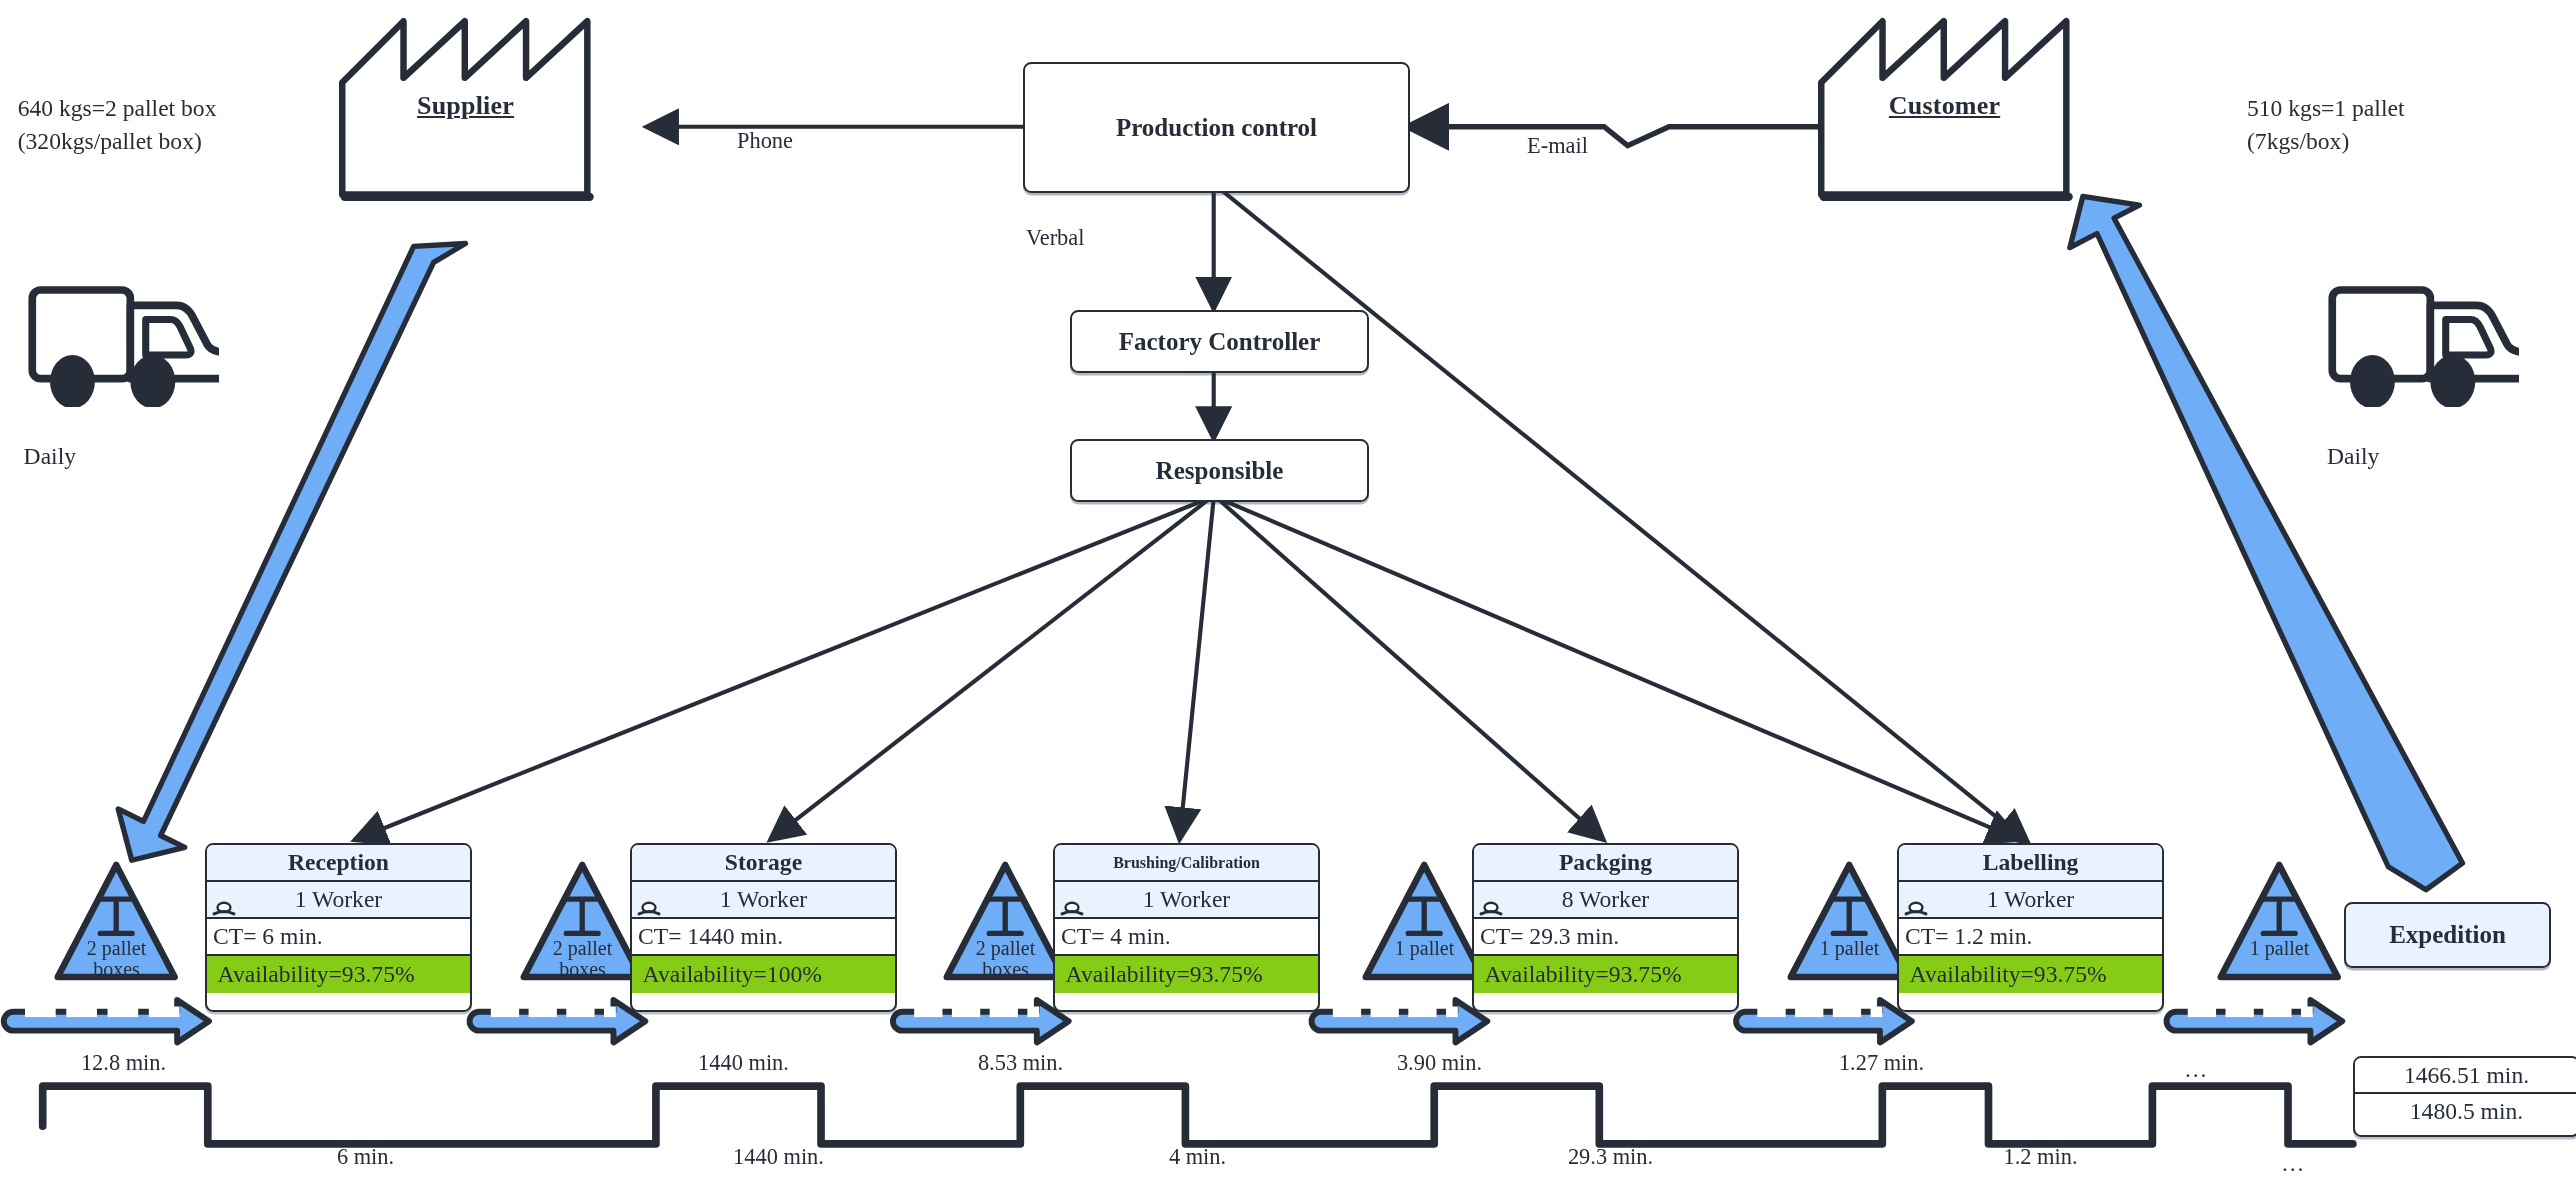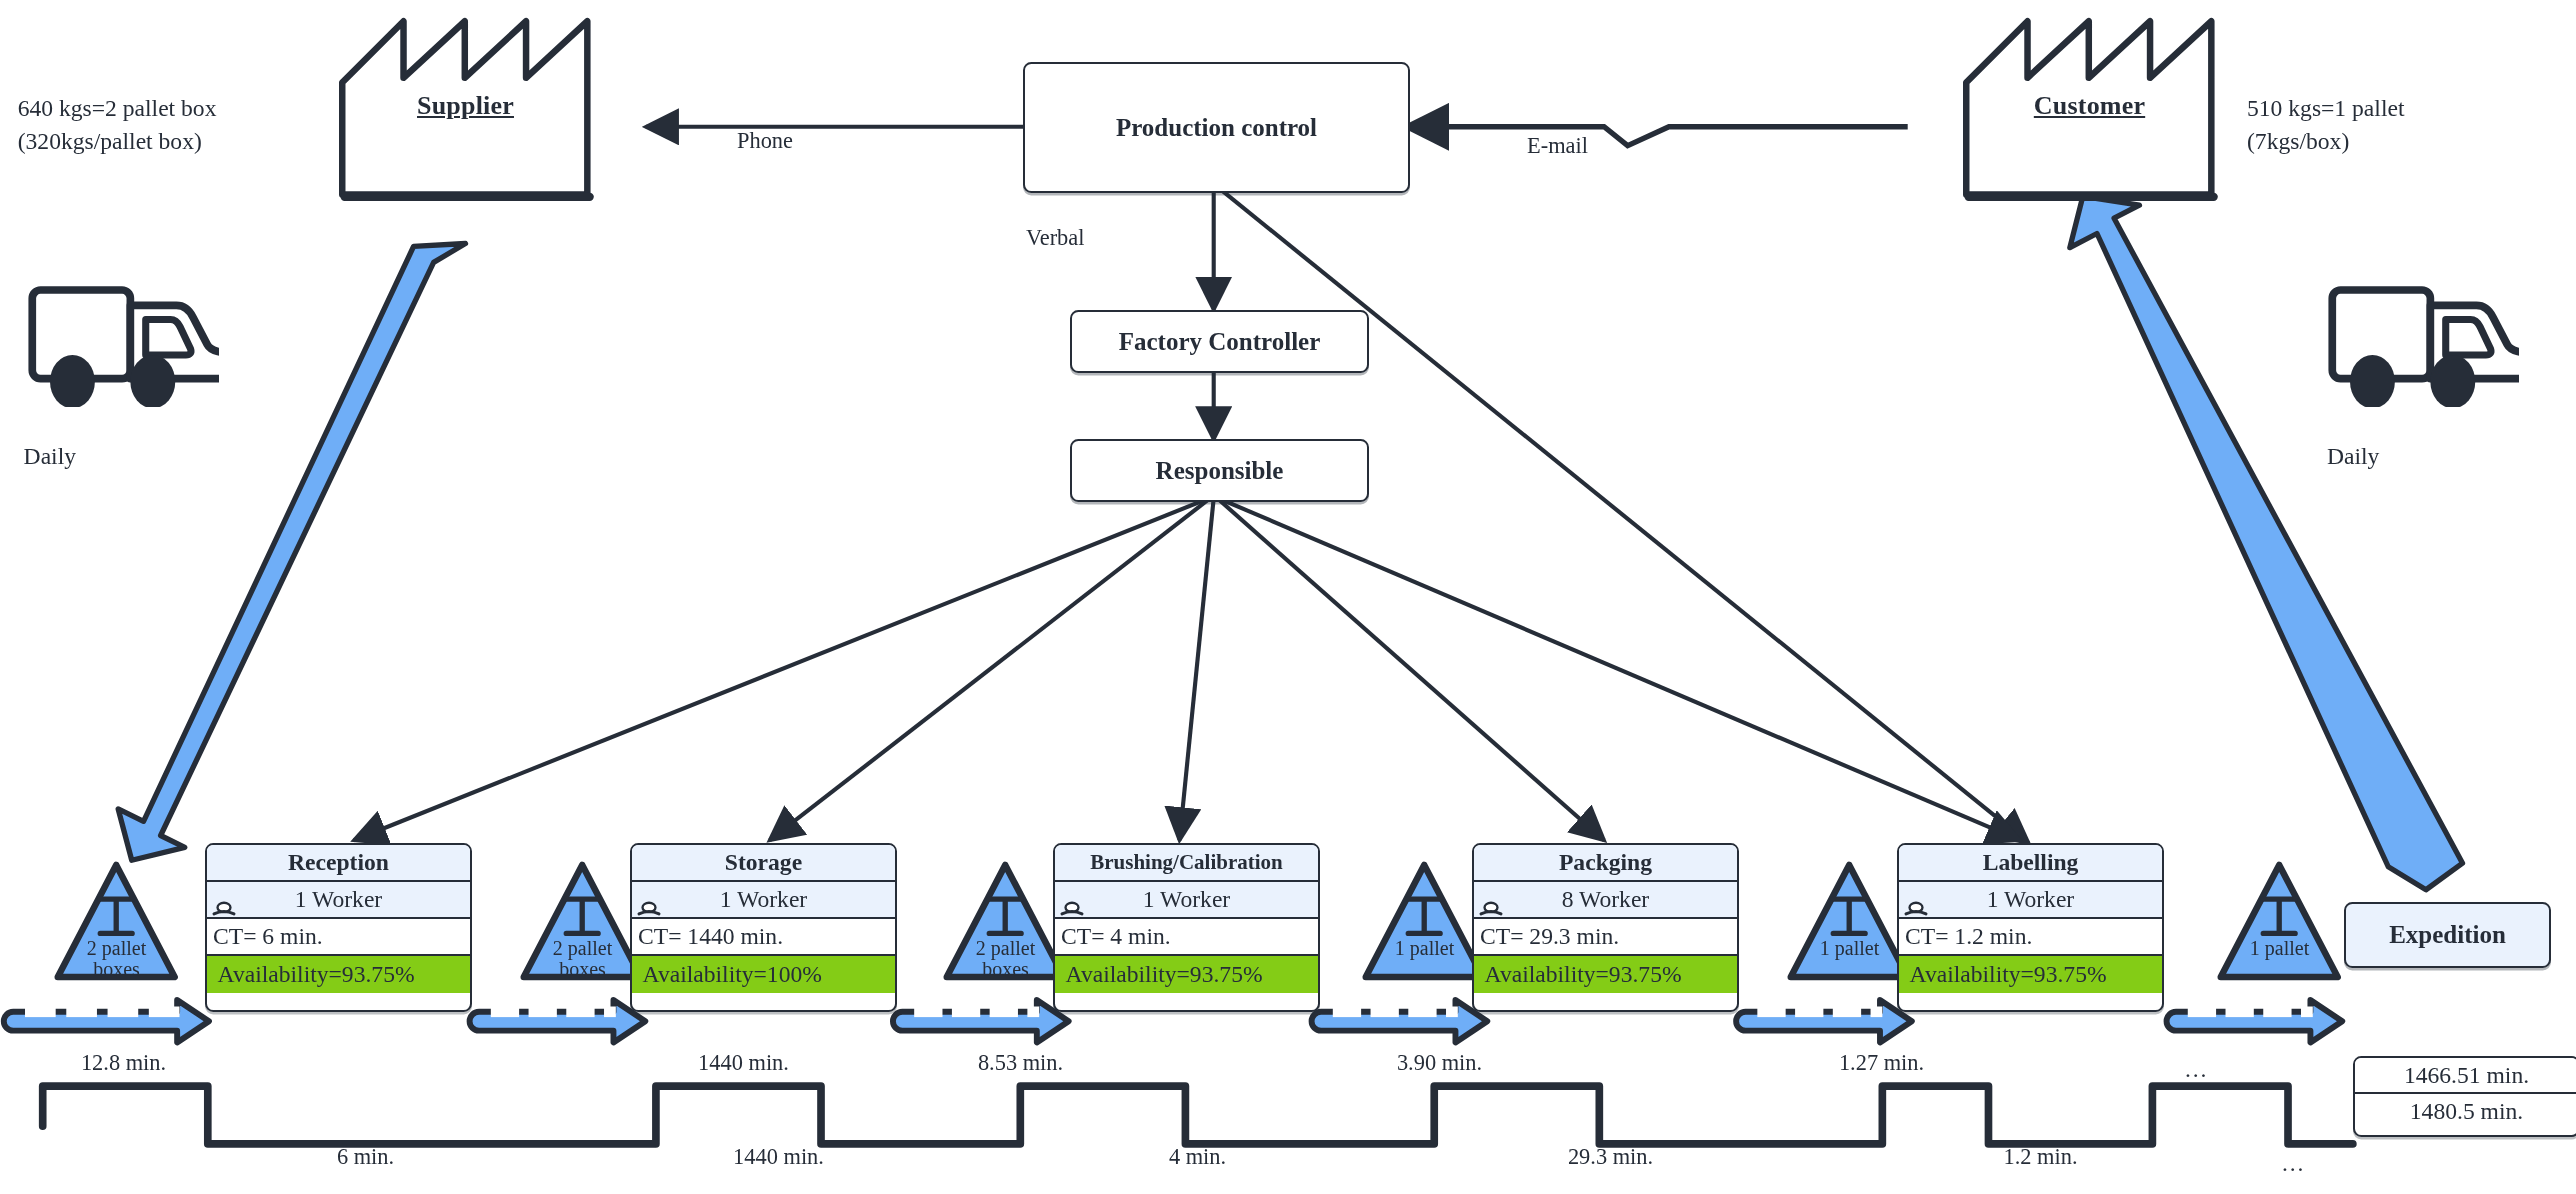--- a/index.html
+++ b/index.html
@@ -189,21 +189,21 @@
     <svg width="195" height="130" viewBox="0 0 330 220">
       <rect x="14" y="22" width="166" height="150" rx="14" fill="#fff" stroke="#262d38" stroke-width="13"></rect>
       <path d="M180,48 h78 c14,0 22,8 28,20 l24,46 c4,8 10,10 18,12 c10,2 16,8 16,18 v28 H180 Z" fill="#fff" stroke="#262d38" stroke-width="13" stroke-linejoin="round"></path>
       <path d="M206,72 h42 c8,0 12,4 16,12 l18,38 c2,6 -1,10 -8,10 h-68 Z" fill="#fff" stroke="#262d38" stroke-width="12" stroke-linejoin="round"></path>
       <ellipse cx="82" cy="177" rx="38" ry="45" fill="#262d38"></ellipse>
       <ellipse cx="218" cy="177" rx="38" ry="45" fill="#262d38"></ellipse>
     </svg>
   </div>
   <div class="txt daily" style="left:23.6px;top:442px;width:147px;">Daily</div>
 
-  <div class="factory" style="left:1958px;top:8.3px;width:304px;height:195px;">
+  <div class="factory" style="left:1813px;top:8.3px;width:304px;height:195px;">
     <svg width="304" height="195" viewBox="0 0 516 330">
       <path d="M14,316 V126 L118,22 V118 L222,22 V118 L326,22 V118 L430,22 V316 Z" fill="#ffffff" stroke="#262d38" stroke-width="11" stroke-linejoin="round"></path>
       <path d="M18,320 H434" stroke="#262d38" stroke-width="14" stroke-linecap="round"></path>
     </svg>
     <div class="fname" style="width:263px;left:0;">Customer</div>
   </div>
   <div class="txt note" style="left:2247px;top:94px;width:295px;"><span>510 kgs=1 pallet</span></div>
   <div class="txt note" style="left:2247px;top:127px;width:295px;"><span>(7kgs/box)</span></div>
 
   <div class="abs" style="left:2324px;top:277px;width:195px;height:130px;">
@@ -295,21 +295,21 @@
         <ellipse cx="22" cy="11" rx="11" ry="8" fill="#fff" stroke="#262d38" stroke-width="4"></ellipse>
         <path d="M5,22 q17,-8 34,0" stroke="#262d38" stroke-width="5" fill="none" stroke-linecap="round"></path>
       </svg>
       <span>1 Worker</span>
     </div>
     <div class="row r-ct">CT= 1440 min.</div>
     <div class="row r-av">Availability=100%</div>
   </div>
 
   <div class="proc" style="left:1053px;top:843px;width:263px;height:165px;">
-    <div class="row r-title" style="font-size:21px;">Brushing/Calibration</div>
+    <div class="row r-title" style="font-size:16px;">Brushing/Calibration</div>
     <div class="row r-worker">
       <svg class="opicon" viewBox="0 0 44 26">
         <ellipse cx="22" cy="11" rx="11" ry="8" fill="#fff" stroke="#262d38" stroke-width="4"></ellipse>
         <path d="M5,22 q17,-8 34,0" stroke="#262d38" stroke-width="5" fill="none" stroke-linecap="round"></path>
       </svg>
       <span>1 Worker</span>
     </div>
     <div class="row r-ct">CT= 4 min.</div>
     <div class="row r-av">Availability=93.75%</div>
   </div>

